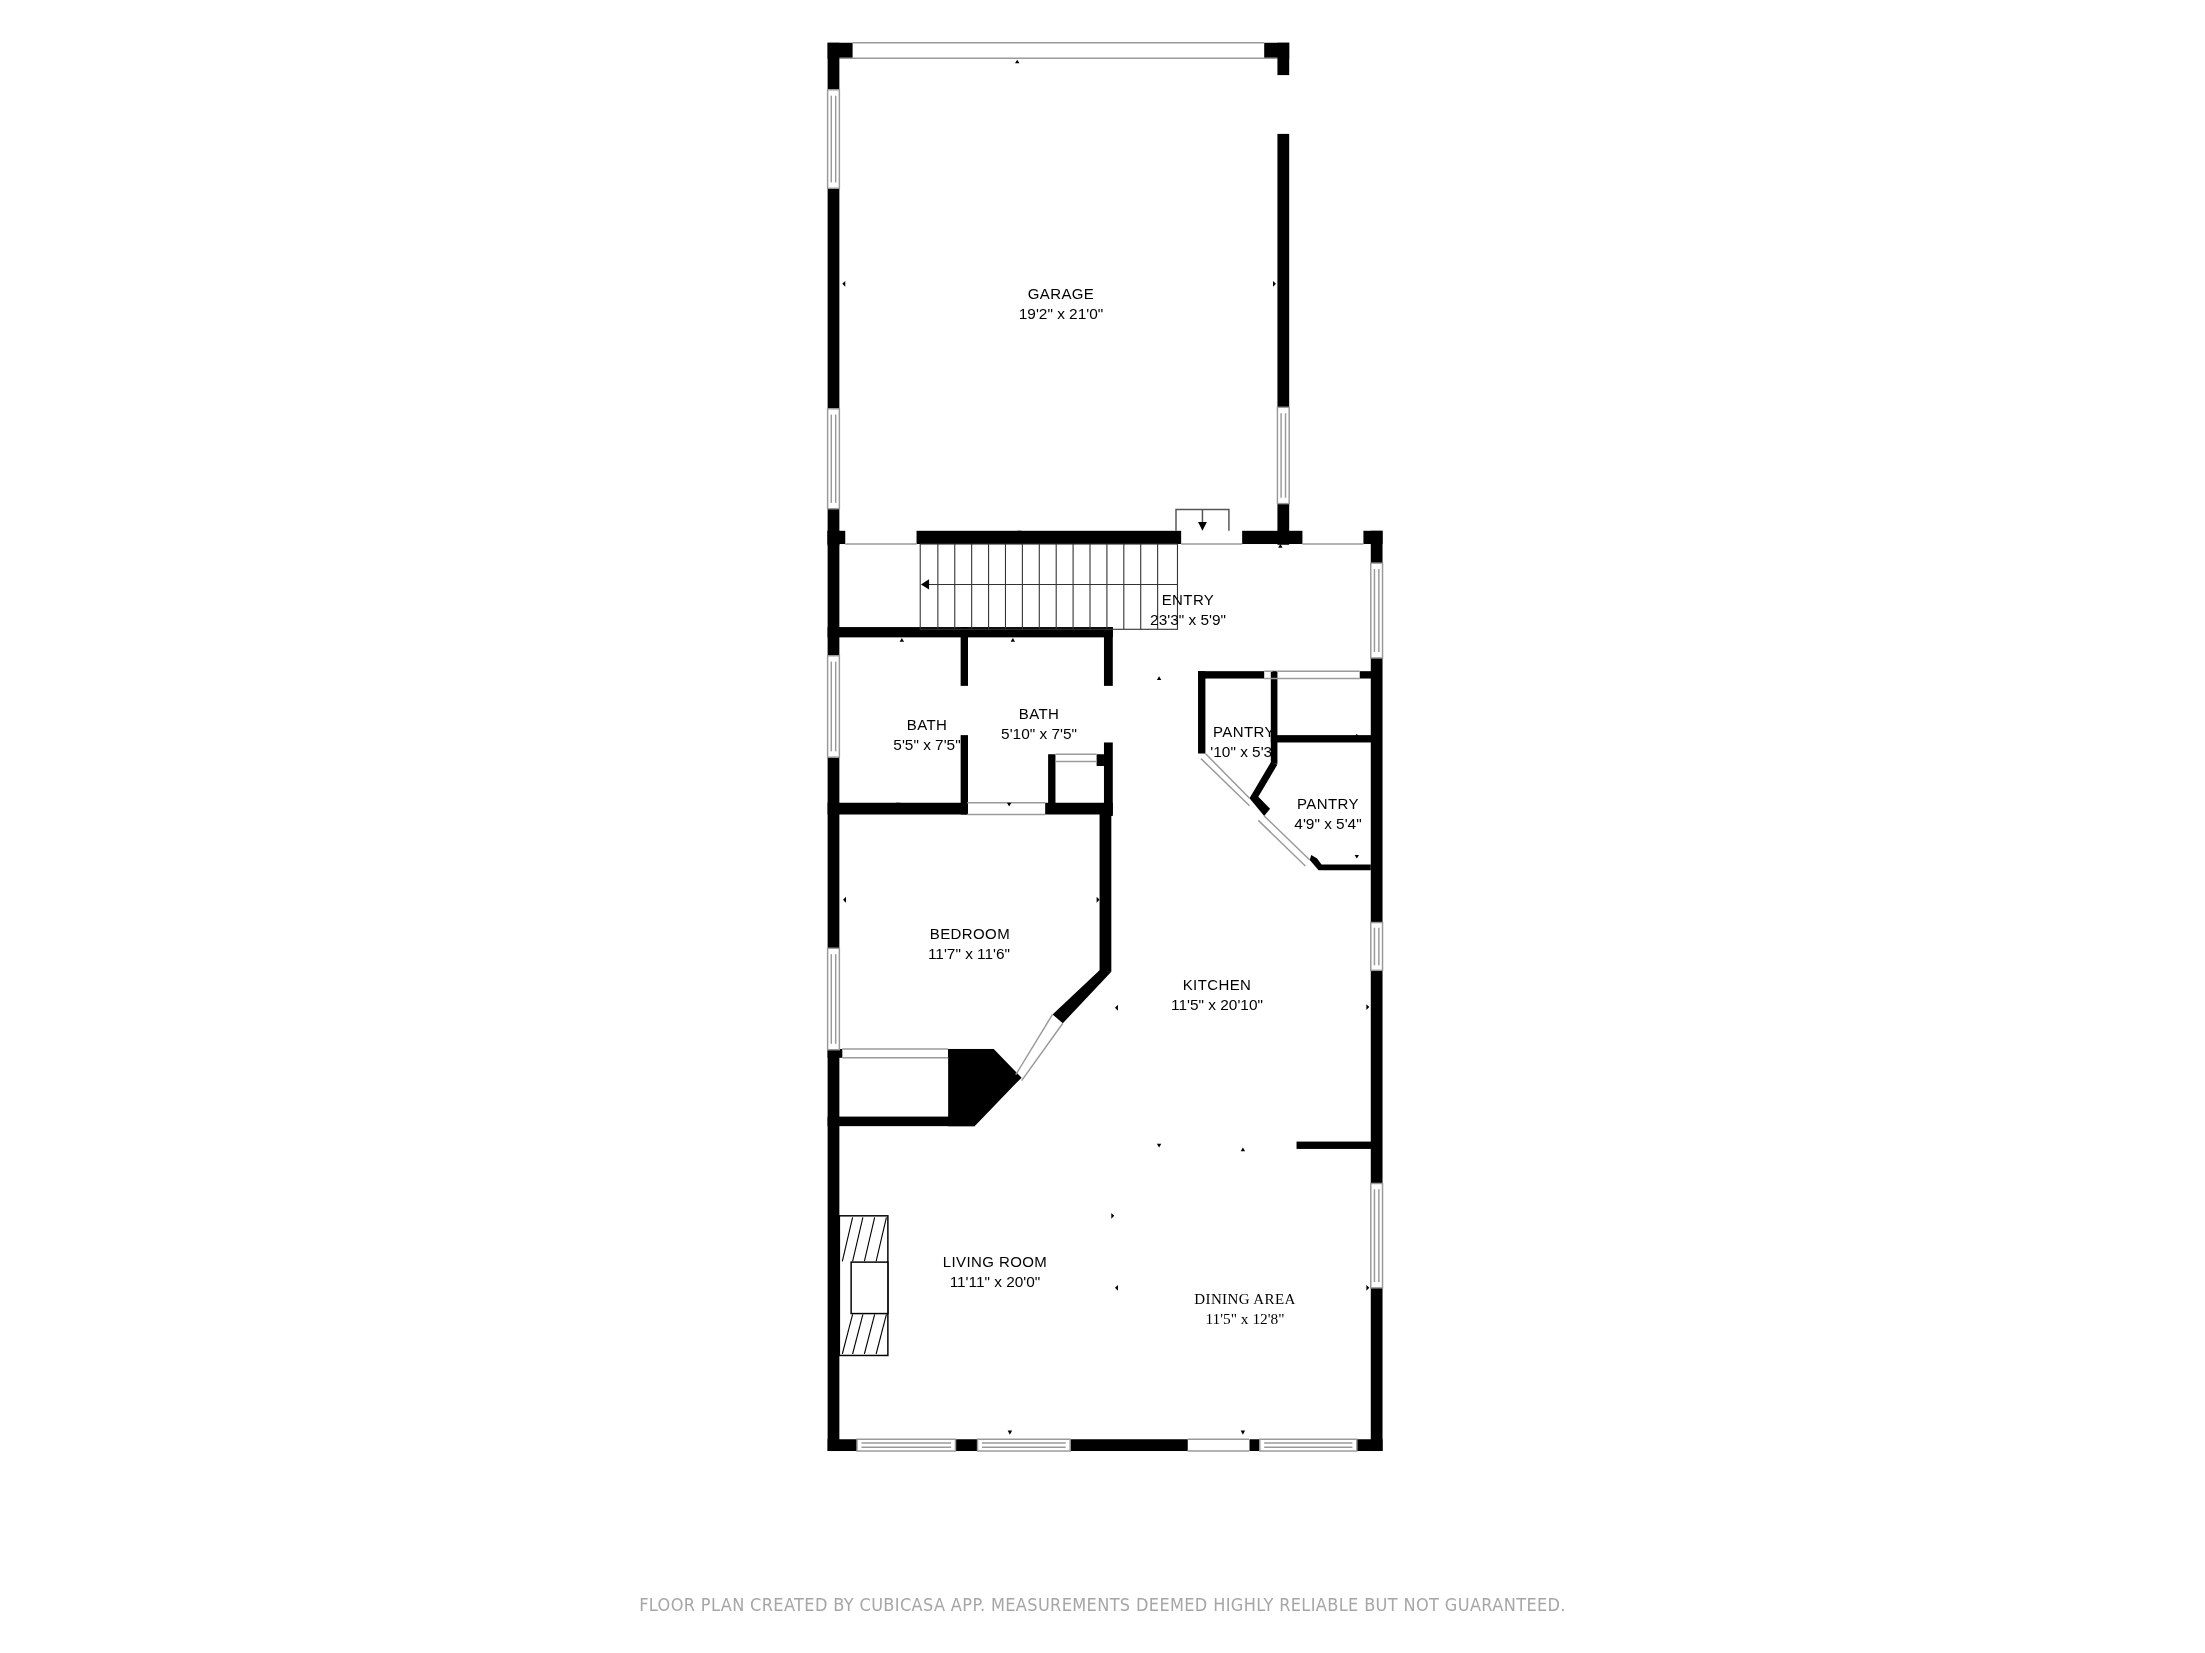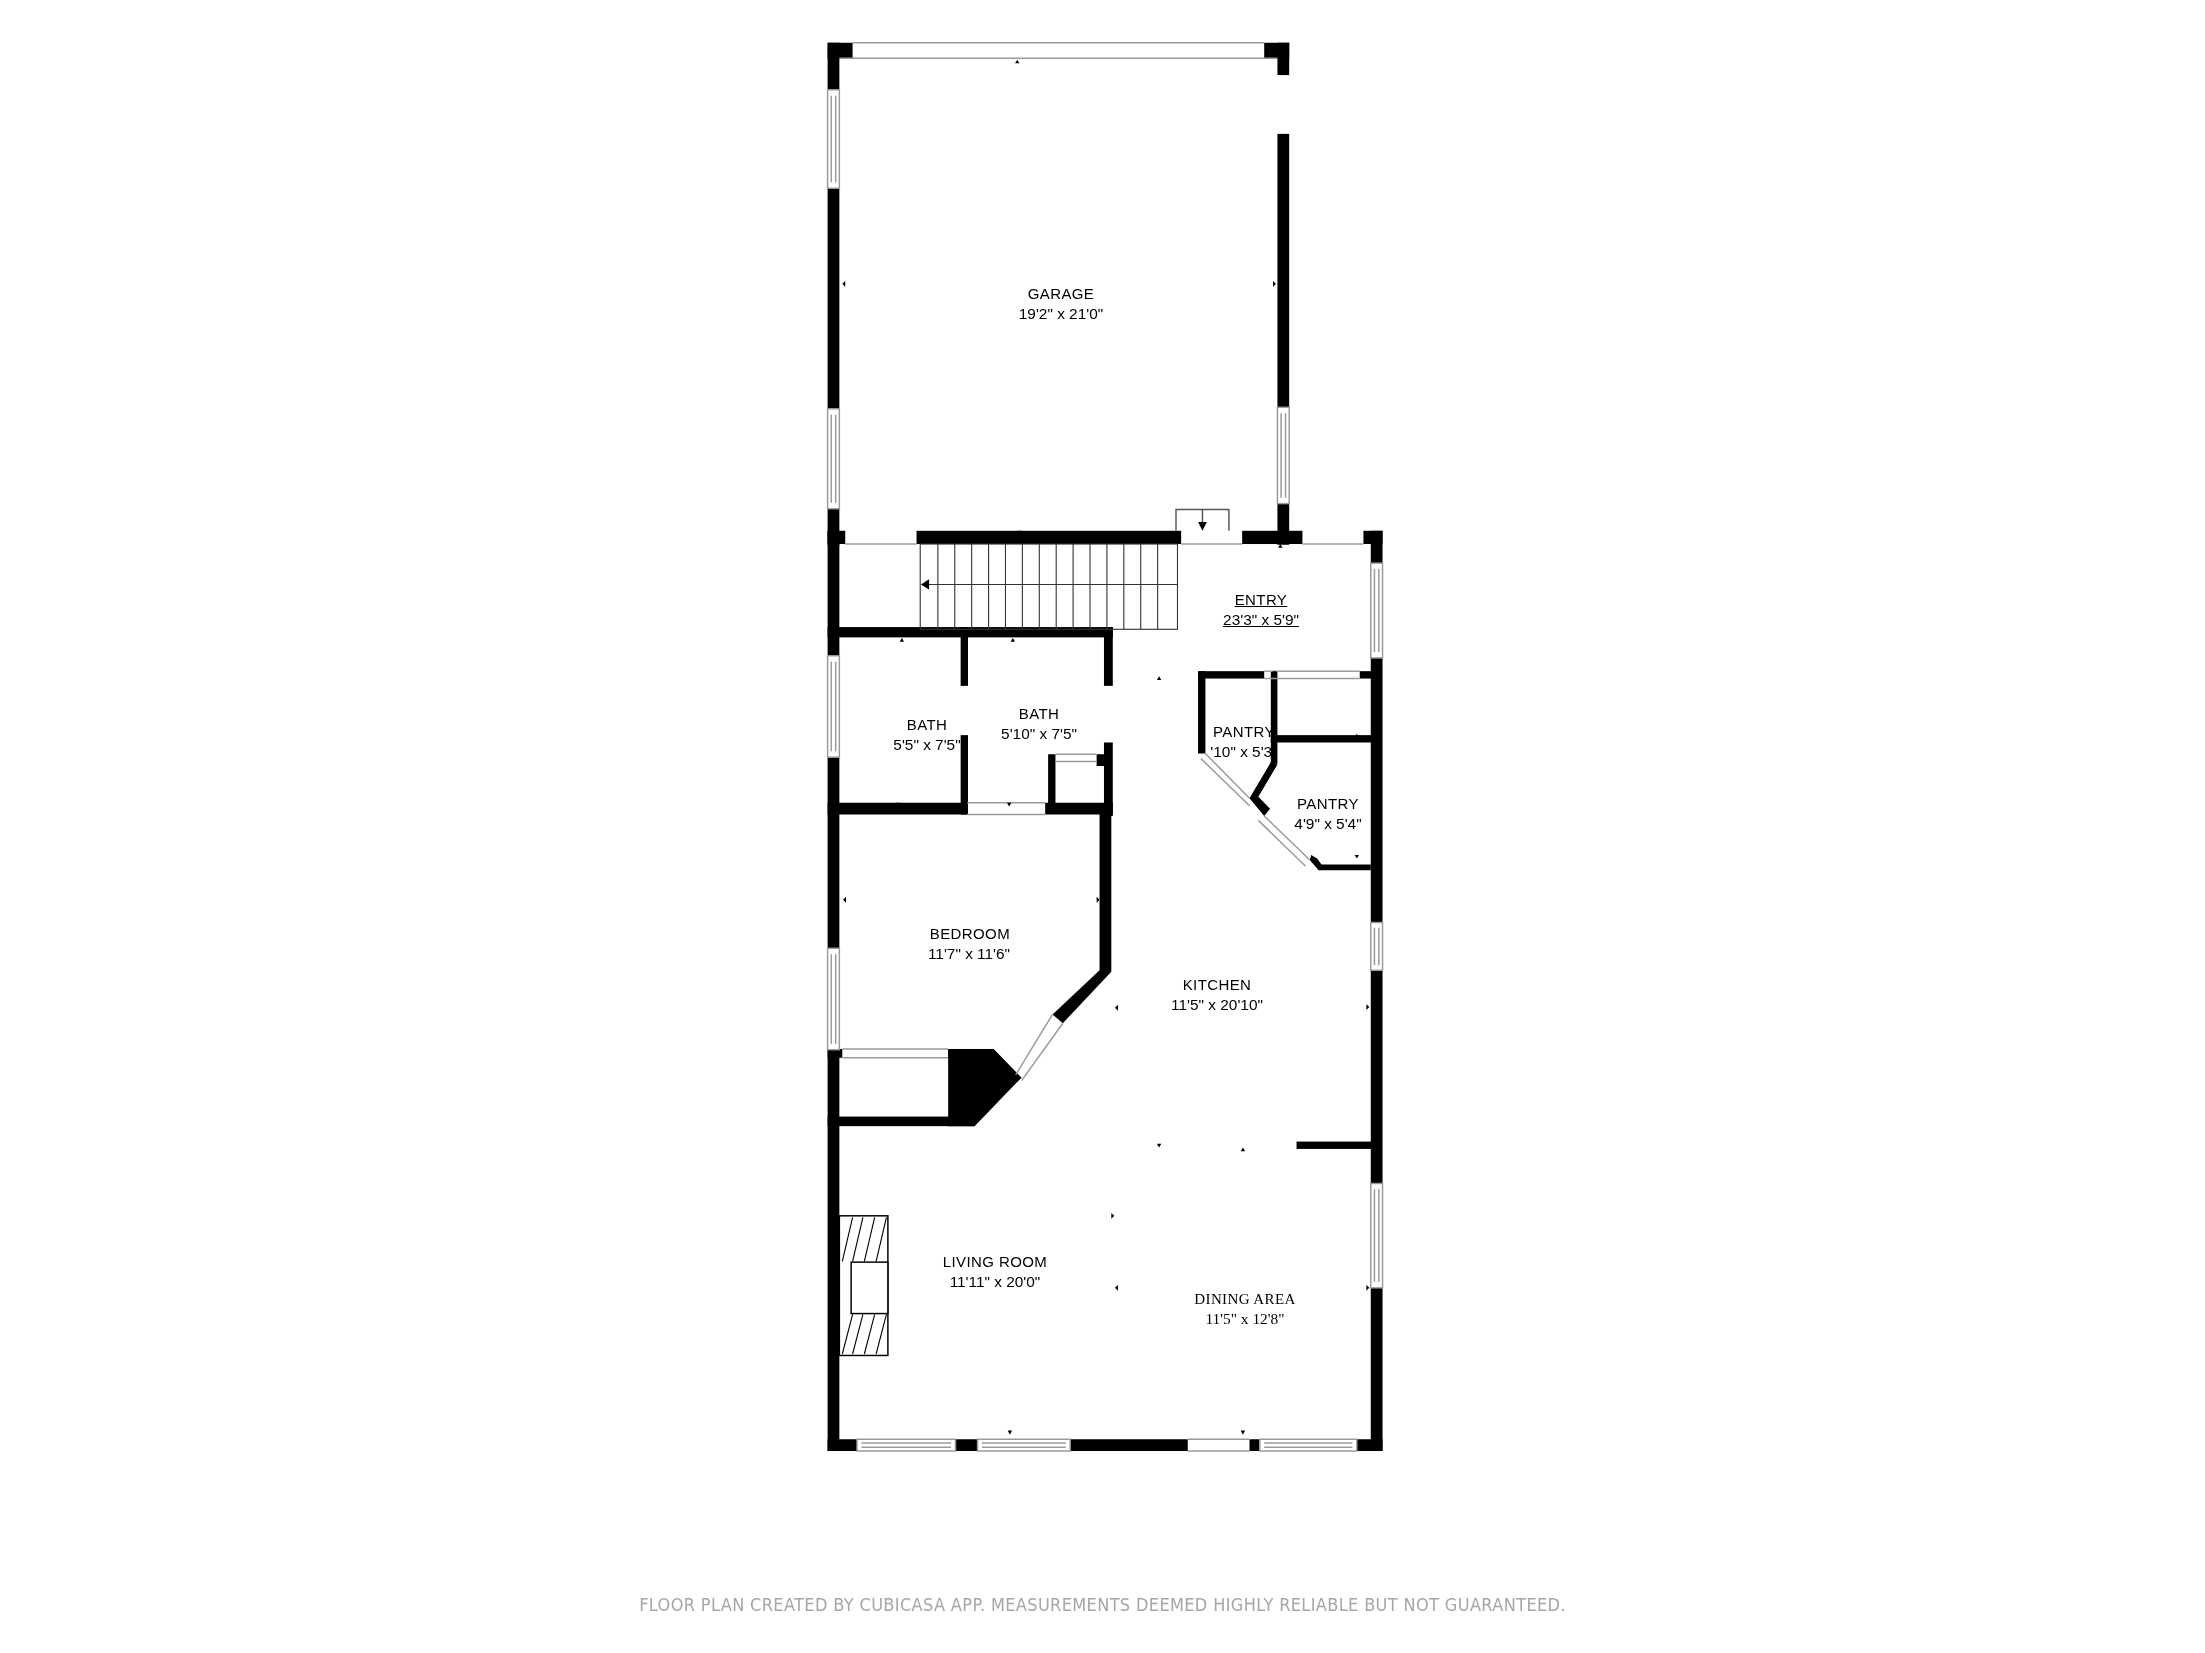--- a/index.html
+++ b/index.html
@@ -207,21 +207,21 @@
     <polygon points="1863,1752 1859,1748 1859,1756"></polygon>
     <polygon points="1371,1946 1377,1946 1374,1952"></polygon>
     <polygon points="1494,1946 1500,1946 1497,1952" transform="translate(194,0)"></polygon>
   </g>
 </svg>
 
 <div class="room-label" style="left:1061px;top:304px;">
   <span class="room-name">GARAGE</span>
   <span class="room-dim">19'2" x 21'0"</span>
 </div>
-<div class="room-label" style="left:1261px;top:610px;text-decoration:underline;">
+<div class="room-label" style="left:1188px;top:610px;">
   <span class="room-name">ENTRY</span>
   <span class="room-dim">23'3" x 5'9"</span>
 </div>
 <div class="room-label" style="left:927px;top:735px;">
   <span class="room-name">BATH</span>
   <span class="room-dim">5'5" x 7'5"</span>
 </div>
 <div class="room-label" style="left:1039px;top:724px;">
   <span class="room-name">BATH</span>
   <span class="room-dim">5'10" x 7'5"</span>

